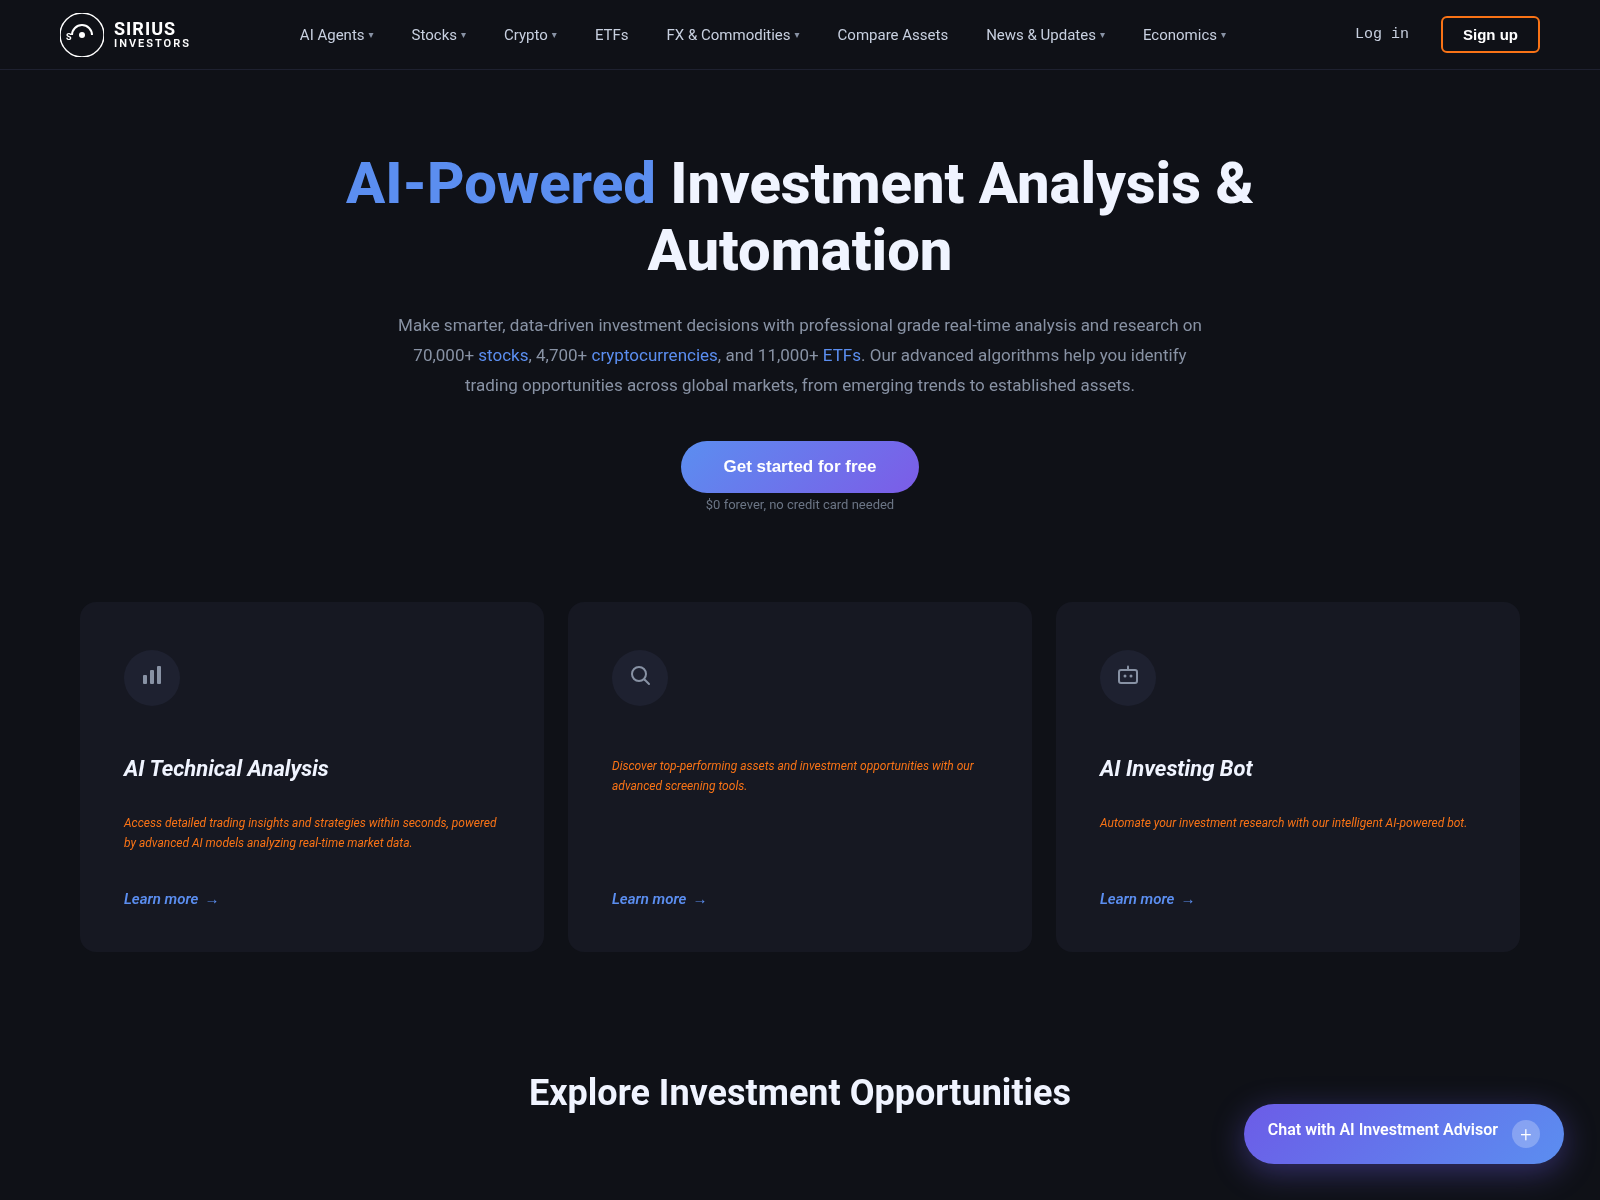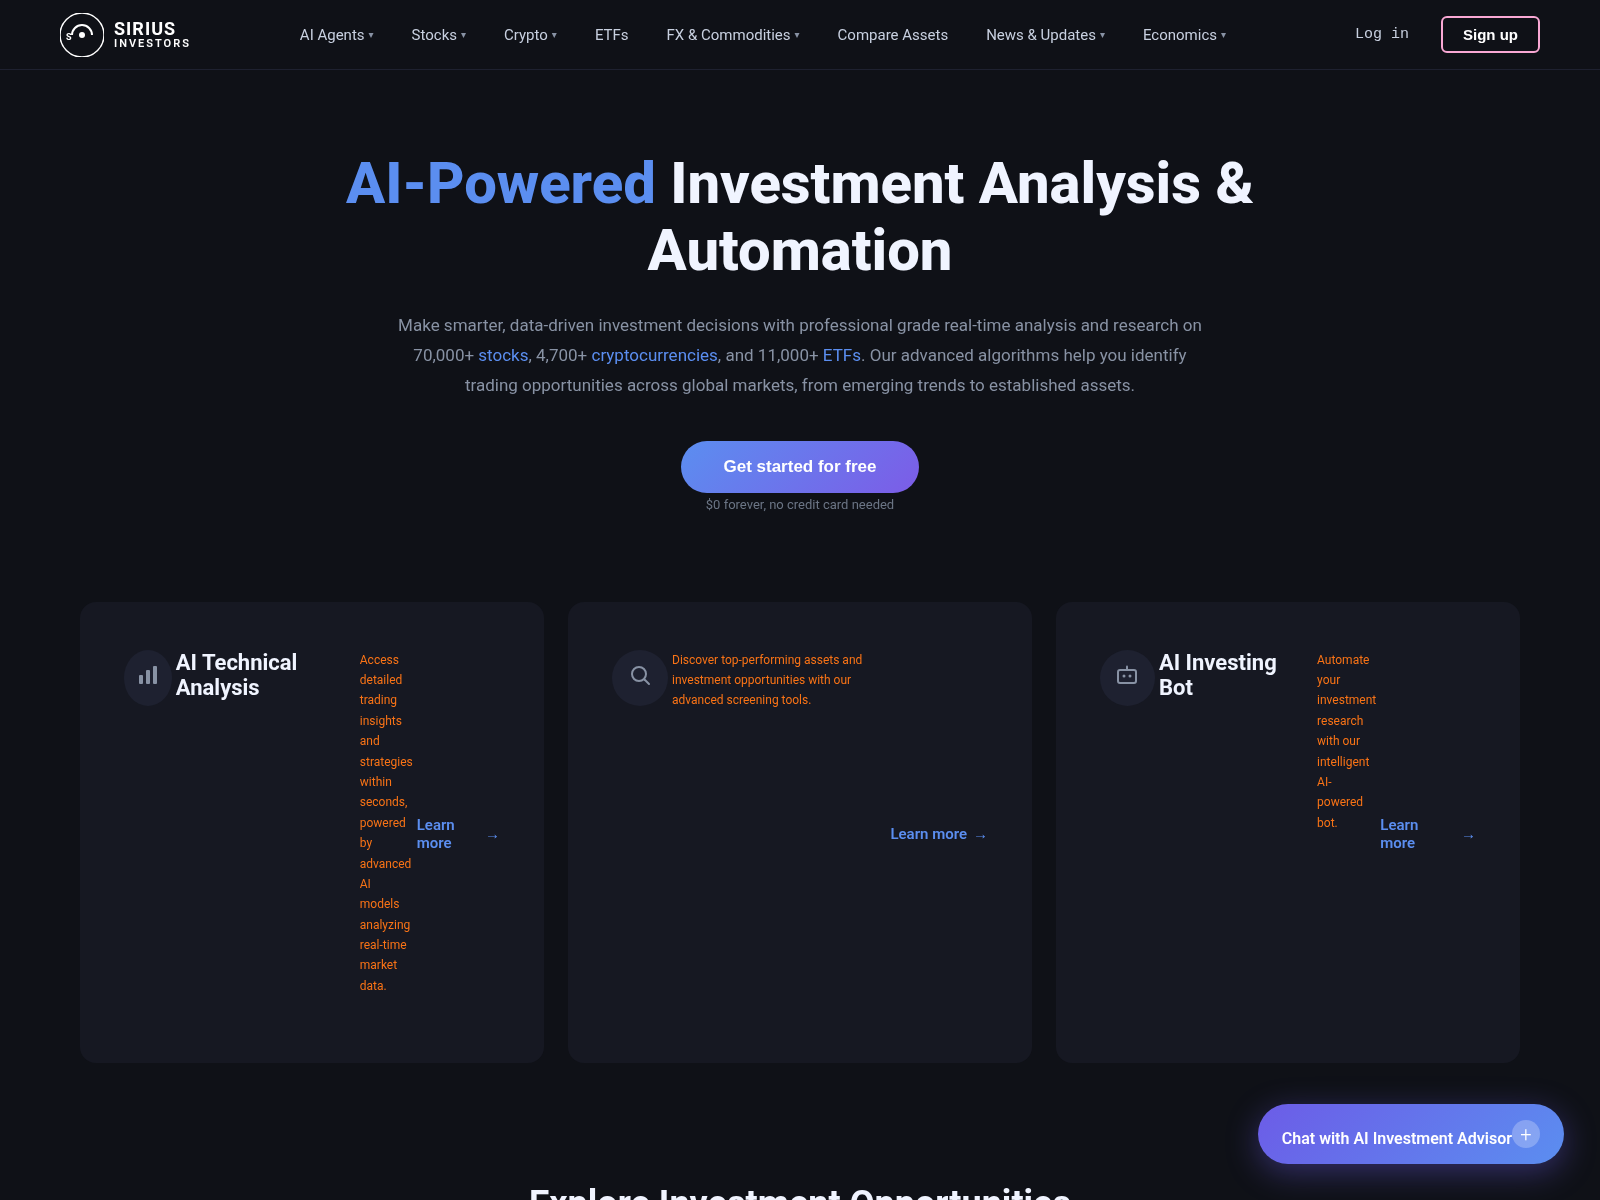--- a/index.html
+++ b/index.html
@@ -93,21 +93,21 @@
       cursor: pointer;
       border-radius: 6px;
       font-family: Liberation Mono, monospace;
     }
 
     .btn-signup {
       padding: 8px 20px;
       font-size: 15px;
       color: #fff;
       background: transparent;
-      border: 2px solid #f9a8d4;
+      border: 2px solid #f97316;
       cursor: pointer;
       border-radius: 6px;
       font-weight: 600;
     }
 
     
     .hero {
       display: flex;
       flex-direction: column;
       align-items: center;
@@ -170,22 +170,23 @@
       gap: 24px;
       max-width: 1440px;
       margin: 0 auto;
     }
 
     .card {
       background: #161822;
       border-radius: 16px;
       padding: 48px 44px 44px;
       display: flex;
-      flex-direction: row;
-      gap: 4px;
+      flex-direction: column;
+      gap: 14px;
+      font-style: italic;
     }
 
     .card-icon-wrap {
       width: 56px;
       height: 56px;
       border-radius: 50%;
       background: #1e2130;
       display: flex;
       align-items: center;
       justify-content: center;
@@ -235,21 +236,22 @@
       font-weight: 700;
       color: #f0f4ff;
     }
 
     
     .chat-widget {
       position: fixed;
       bottom: 36px;
       right: 36px;
       display: flex;
-      align-items: flex-end;
+      align-items: flex-start;
+      gap: 14px;
       background: linear-gradient(135deg, #6c5ce7, #5b8ef0);
       color: #fff;
       padding: 16px 24px;
       border-radius: 50px;
       font-size: 16px;
       font-weight: 600;
       cursor: pointer;
       box-shadow: 0 8px 32px rgba(108, 92, 231, 0.4);
       z-index: 1000;
     }

